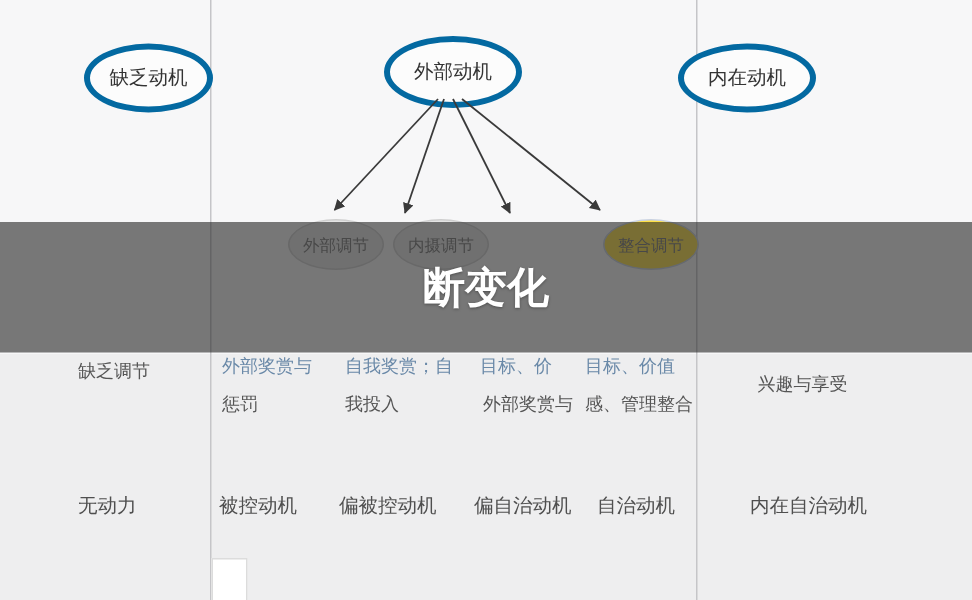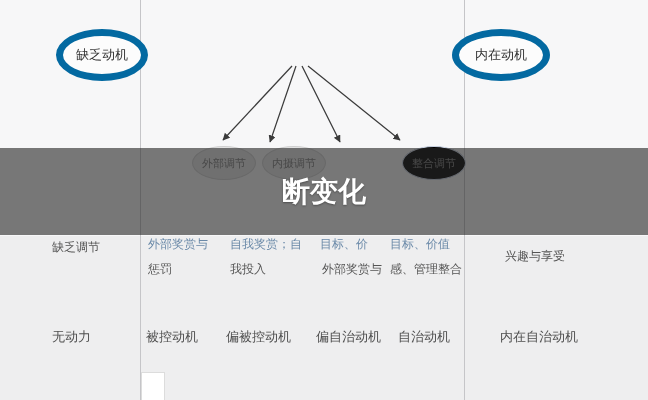--- a/index.html
+++ b/index.html
@@ -14,39 +14,39 @@
   .bottom-bg{position:absolute;left:0;top:236px;width:648px;height:164px;background:#eeeeef;}
   .divider{position:absolute;top:0;width:1px;height:400px;background:#c5c5c8;z-index:2;}
   .divider-left{left:140px;}
   .divider-right{left:464px;}
 
   .ellipse{
     position:absolute;z-index:3;
     border-radius:50%;
     display:flex;align-items:center;justify-content:center;
     font-size:13px;color:#333;
-    border:7px solid #0369a1;background:#fcfcfc;
+    border:4px solid #0369a1;background:#fcfcfc;
     white-space:nowrap;
   }
   .node-amotivation{left:56px;top:29px;width:78px;height:38px;}
   .node-external{left:256px;top:24px;width:84px;height:40px;}
   .node-intrinsic{left:452px;top:29px;width:84px;height:38px;}
 
   .mid-ellipse{
     position:absolute;z-index:3;top:146px;height:32px;
     border-radius:50%;
     display:flex;align-items:center;justify-content:center;
     font-size:11px;color:#7b7b7b;
     background:#e4e4e4;border:1px solid #cfcfcf;
     white-space:nowrap;
   }
   .mid-1{left:192px;width:62px;}
   .mid-2{left:262px;width:62px;}
   .mid-3{left:330px;width:66px;background:#6f94c9;border-color:#6f94c9;color:#ffffff;}
-  .mid-4{left:402px;width:62px;background:#000000;border-color:#c9d2e2;}
+  .mid-4{left:402px;width:62px;background:#fde047;border-color:#c9d2e2;}
 
   svg.arrows{position:absolute;left:0;top:0;z-index:3;}
 
   .overlay-band{
     position:absolute;left:0;top:148px;width:648px;height:87px;
     background:rgba(40,40,40,0.62);
     z-index:5;
     display:flex;flex-direction:column;align-items:center;justify-content:center;
   }
   .overlay-line{
@@ -71,20 +71,23 @@
 <div class="stage">
 
   <div class="top-bg"></div>
   <div class="bottom-bg"></div>
 
   <div class="divider divider-left"></div>
   <div class="divider divider-right"></div>
 
   <div class="ellipse node-amotivation">
     <span>缺乏动机</span>
+  </div>
+  <div class="ellipse node-external">
+    <span>外部动机</span>
   </div>
   <div class="ellipse node-intrinsic">
     <span>内在动机</span>
   </div>
 
   <svg class="arrows" width="648" height="400">
     <defs>
       <marker id="ah" markerWidth="8" markerHeight="8" refX="5.5" refY="3" orient="auto">
         <path d="M0,0 L6,3 L0,6 z" fill="#3a3a3a"></path>
       </marker>

